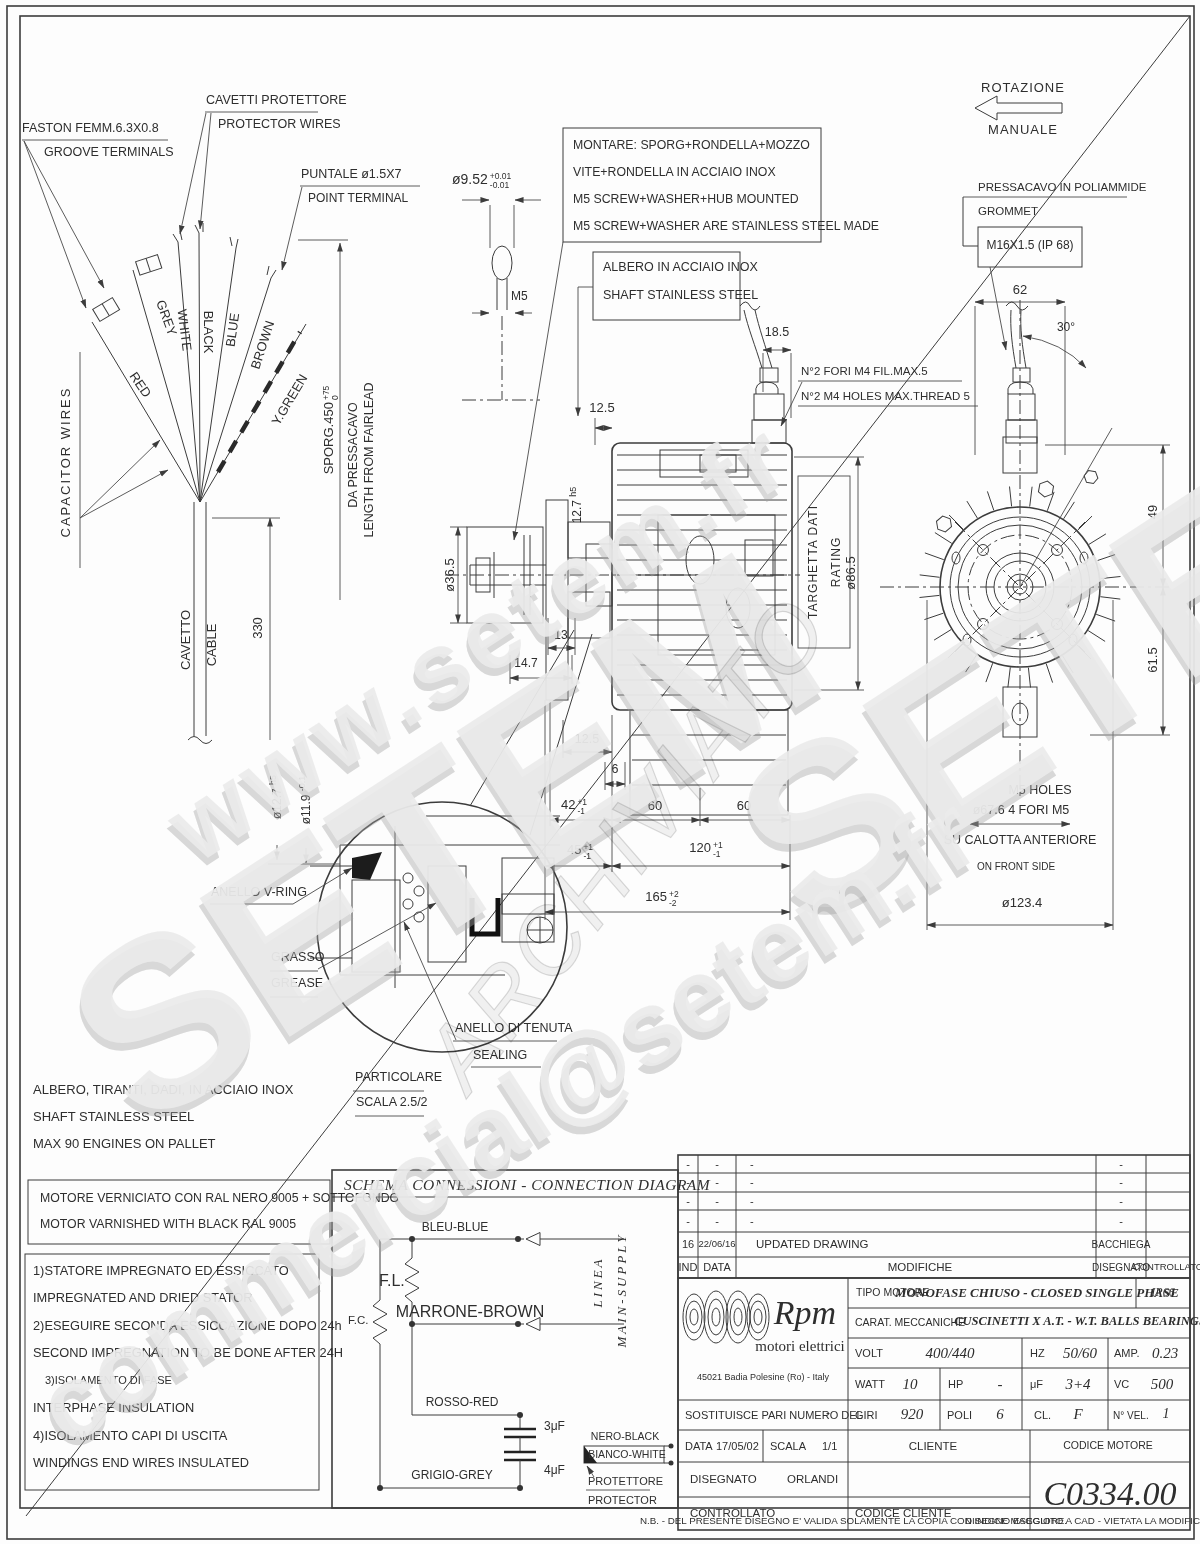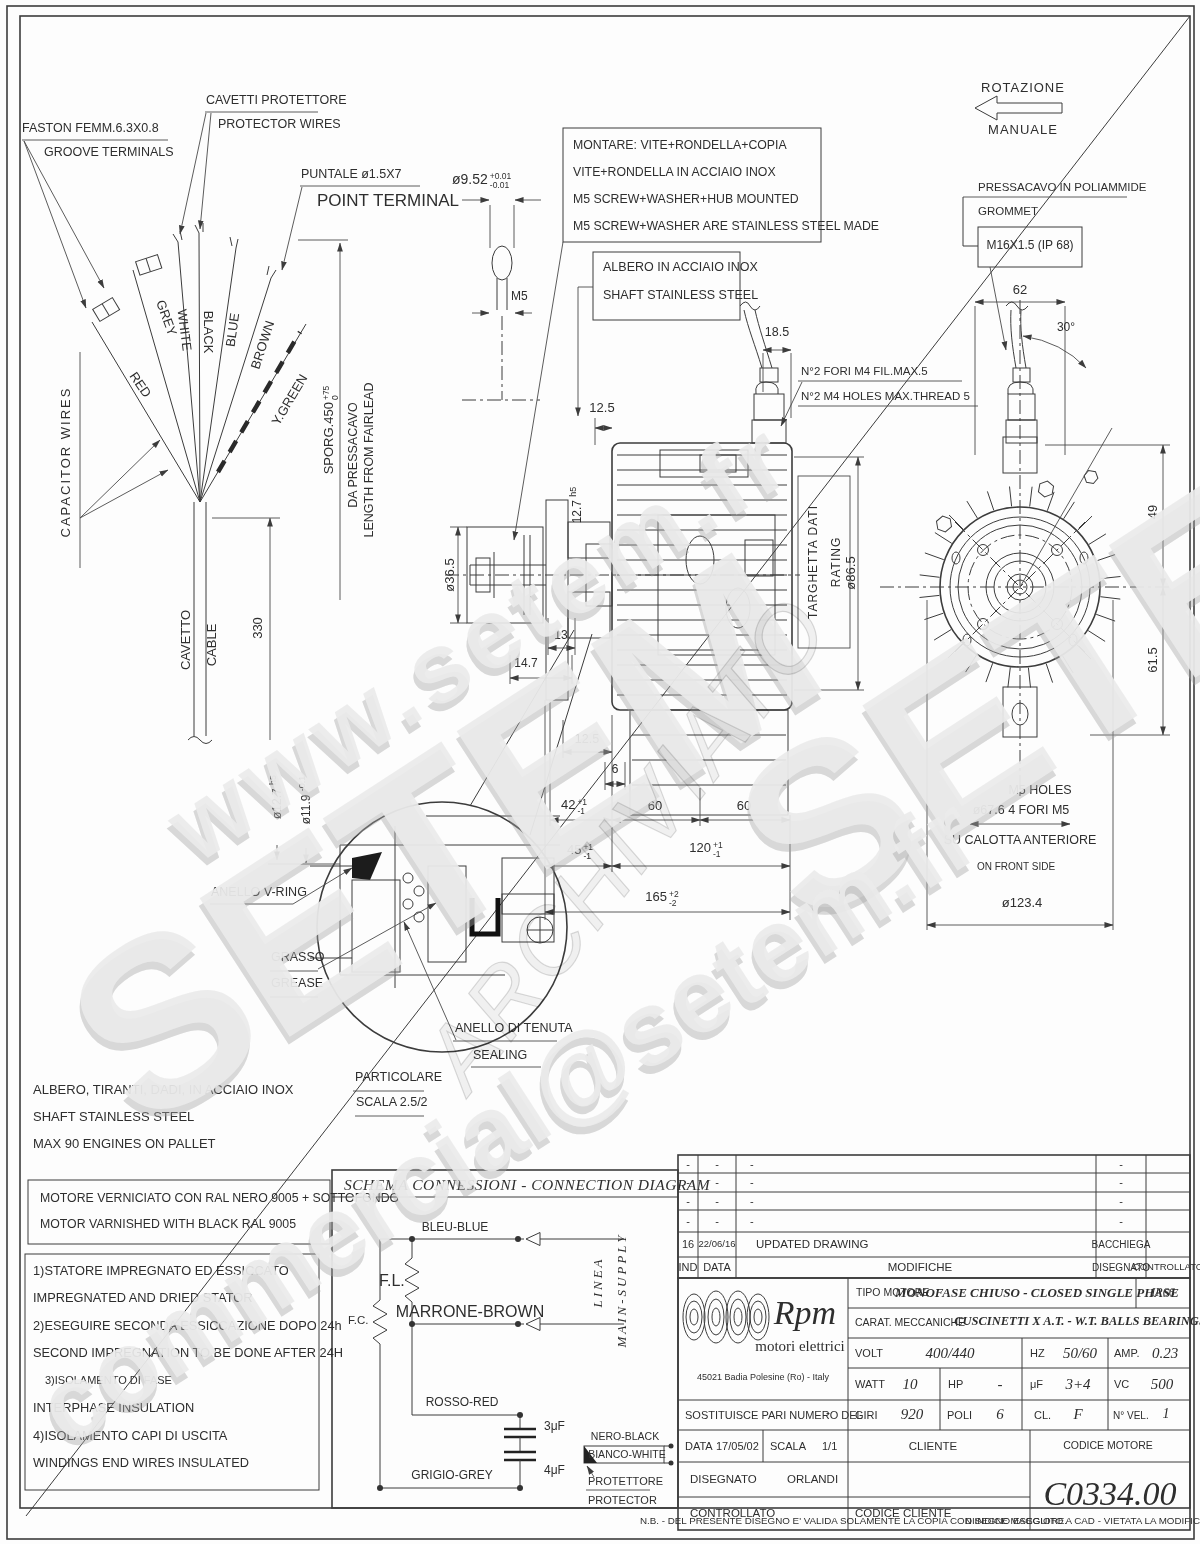--- a/index.html
+++ b/index.html
@@ -389,21 +389,21 @@
           <ellipse cx="758" cy="1317" rx="11" ry="23" class="ln"></ellipse>
     </g>
   </g>
 </svg>
 
 <div class="ll" style="left:22px;top:122px;font-size:12.5px">FASTON FEMM.6.3X0.8</div>
 <div class="ll" style="left:44px;top:146px;font-size:12.5px">GROOVE TERMINALS</div>
 <div class="ll" style="left:206px;top:94px;font-size:12.5px">CAVETTI PROTETTORE</div>
 <div class="ll" style="left:218px;top:118px;font-size:12.5px">PROTECTOR WIRES</div>
 <div class="ll" style="left:301px;top:168px;font-size:12.5px">PUNTALE ø1.5X7</div>
-<div class="ll" style="left:317px;top:192px;font-size:17px">POINT TERMINAL</div>
+<div class="ll" style="left:308px;top:192px;font-size:12px">POINT TERMINAL</div>
 
 <div class="lb" style="left:166px;top:318px;transform:translate(-50%,-50%) rotate(70deg)">GREY</div>
 <div class="lb" style="left:140px;top:385px;transform:translate(-50%,-50%) rotate(55deg)">RED</div>
 <div class="lb" style="left:184px;top:330px;transform:translate(-50%,-50%) rotate(83deg)">WHITE</div>
 <div class="lb" style="left:208px;top:332px;transform:translate(-50%,-50%) rotate(90deg)">BLACK</div>
 <div class="lb" style="left:233px;top:330px;transform:translate(-50%,-50%) rotate(-82deg)">BLUE</div>
 <div class="lb" style="left:263px;top:345px;transform:translate(-50%,-50%) rotate(-72deg)">BROWN</div>
 <div class="lb" style="left:290px;top:400px;transform:translate(-50%,-50%) rotate(-59deg)">Y.GREEN</div>
 <div class="lb" style="left:66px;top:462px;letter-spacing:2px;transform:translate(-50%,-50%) rotate(-90deg)">CAPACITOR WIRES</div>
 <div class="lb" style="left:186px;top:640px;transform:translate(-50%,-50%) rotate(-90deg)">CAVETTO</div>
@@ -415,21 +415,21 @@
       </span></div>
 <div class="lb" style="left:354px;top:455px;font-size:12.5px;transform:translate(-50%,-50%) rotate(-90deg)">DA PRESSACAVO</div>
 <div class="lb" style="left:370px;top:460px;font-size:12.5px;transform:translate(-50%,-50%) rotate(-90deg)">LENGTH FROM FAIRLEAD</div>
 
 <div class="ll" style="left:452px;top:172px;font-size:14px"><span>ø9.52</span><span class="tol">
         <span>+0.01</span>
         <span>-0.01</span>
       </span></div>
 <div class="ll" style="left:511px;top:290px;font-size:12px">M5</div>
 
-<div class="ll" style="left:573px;top:139px;font-size:12.3px">MONTARE: VITE+RONDELLA+COPIA</div>
+<div class="ll" style="left:573px;top:139px;font-size:12.3px">MONTARE: SPORG+RONDELLA+MOZZO</div>
 <div class="ll" style="left:573px;top:166px;font-size:12.3px">VITE+RONDELLA IN ACCIAIO INOX</div>
 <div class="ll" style="left:573px;top:193px;font-size:12.3px">M5 SCREW+WASHER+HUB MOUNTED</div>
 <div class="ll" style="left:573px;top:220px;font-size:12.3px">M5 SCREW+WASHER ARE STAINLESS STEEL MADE</div>
 <div class="ll" style="left:603px;top:261px;font-size:12.5px">ALBERO IN ACCIAIO INOX</div>
 <div class="ll" style="left:603px;top:289px;font-size:12.5px">SHAFT STAINLESS STEEL</div>
 
 <div class="lb" style="left:602px;top:408px">12.5</div>
 <div class="lb" style="left:577px;top:505px;font-size:12px;transform:translate(-50%,-50%) rotate(-90deg)"><span>12.7</span>&nbsp;<span style="font-size:9px;vertical-align:super">h5</span></div>
 <div class="lb" style="left:450px;top:575px;transform:translate(-50%,-50%) rotate(-90deg)">ø36.5</div>
 <div class="lb" style="left:777px;top:333px;font-size:12.5px">18.5</div>

